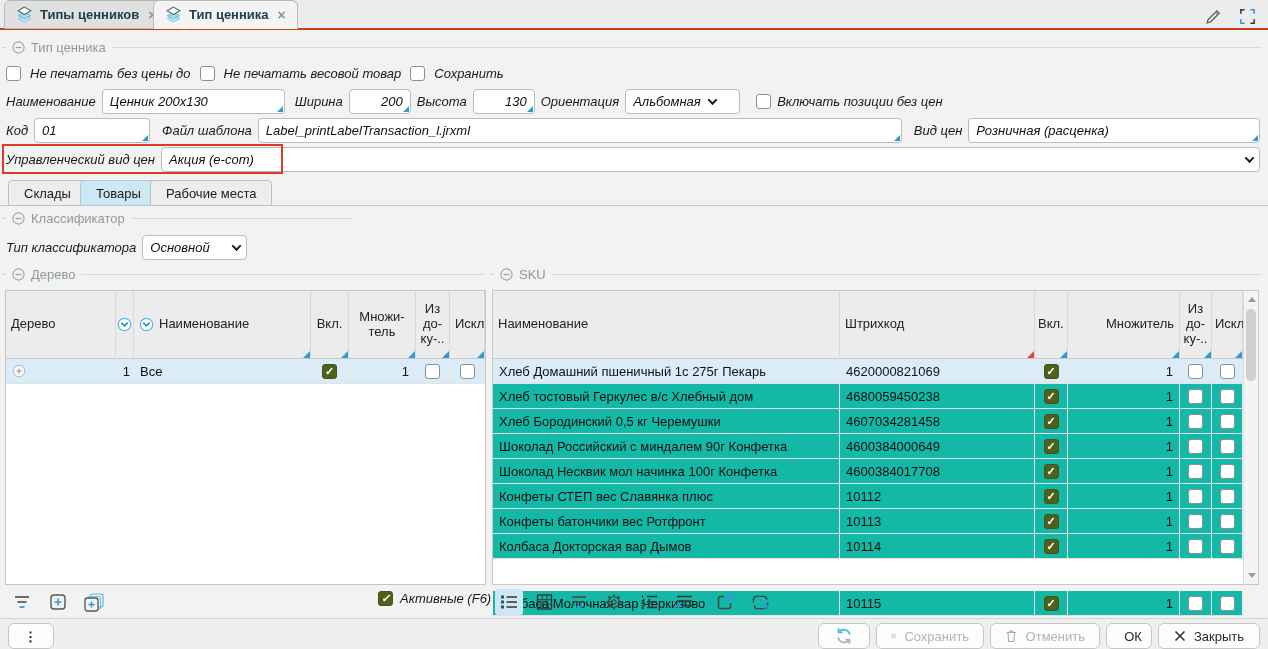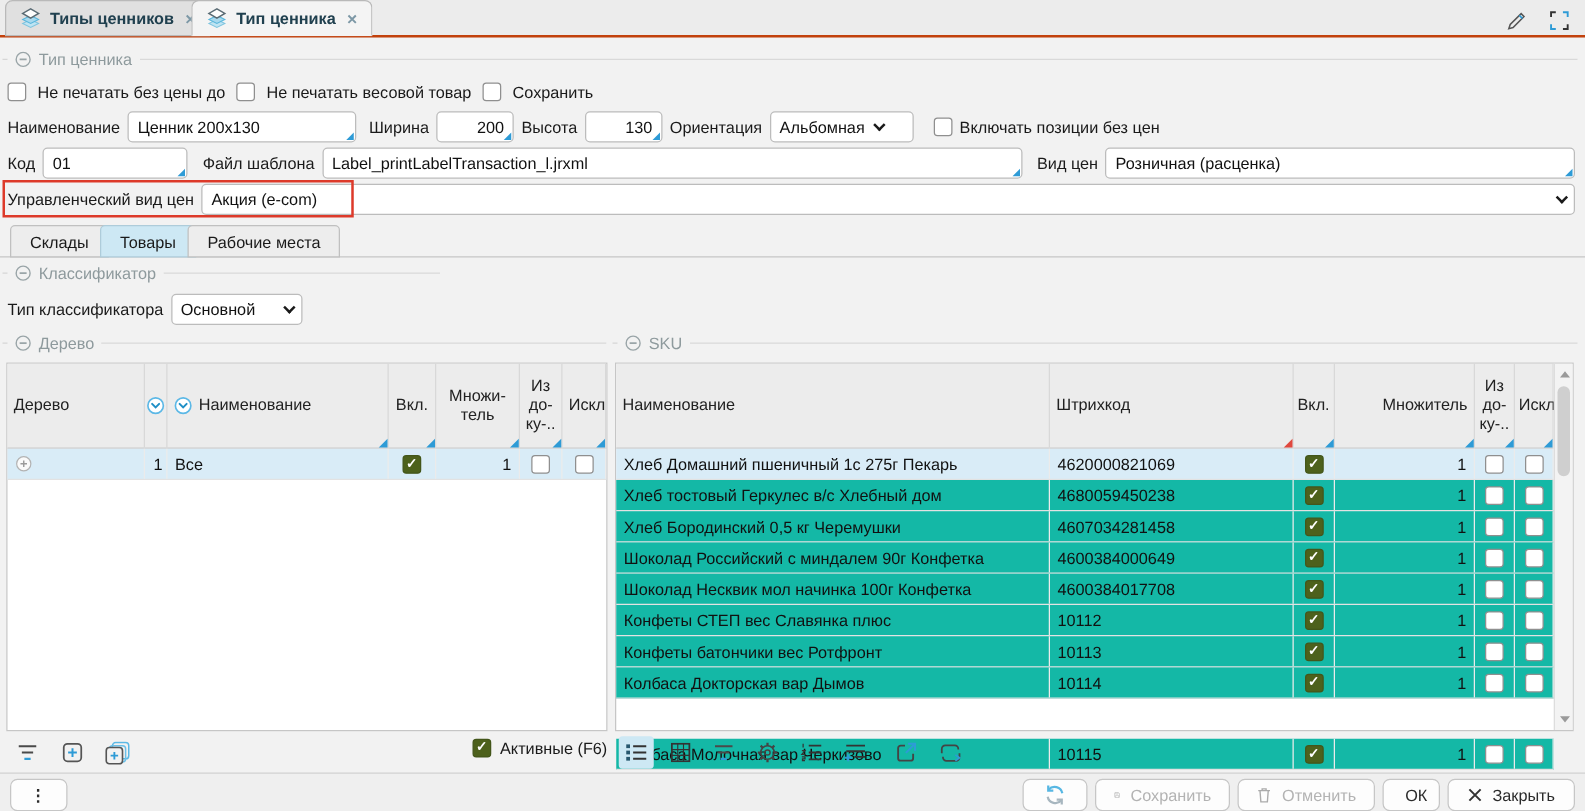--- a/index.html
+++ b/index.html
@@ -20,21 +20,21 @@
   .wtab.active { background:#f4f4f4; border-bottom-color:#f4f4f4; }
   .wtab .tclose { color:#7d98a6; font-size:14px; margin-left:2px; }
   .hdr-ico { position:absolute; top:5px; width:22px; height:22px; display:flex; align-items:center; justify-content:center; }
 
   
   .grp { display:flex; align-items:center; gap:6px; color:#8e9a9d; }
   .grp .predash { width:4px; height:1px; background:#d6d6d6; }
   .grp .line { flex:1; height:1px; background:#d9d9d9; }
 
   
-  .frow { display:flex; align-items:center; gap:6px; }
+  .frow { display:flex; align-items:center; gap:6px;font-style:italic; }
   .lbl { white-space:nowrap; color:#1a1a1a; }
   .inp {
     position:relative; height:25px; background:#fff; border:1px solid #bcbcbc; border-radius:4px;
     display:flex; align-items:center; padding:0 7px; color:#111; overflow:hidden; white-space:nowrap;
   }
   .inp.ear::after { content:""; position:absolute; right:1px; bottom:1px;
     border-left:6px solid transparent; border-bottom:6px solid #2e9bd6; }
   .inp.num { justify-content:flex-end; }
   .sel { padding-right:6px; }
   .vchev { width:7px; height:7px; border-right:2px solid #1a1a1a; border-bottom:2px solid #1a1a1a;
@@ -167,21 +167,21 @@
     <span class="cb" style="margin-left:10px;"></span>
     <span class="lbl">Включать позиции без цен</span>
   </div>
 
   <div class="abs frow" style="left:6px; top:118px; right:8px;">
     <span class="lbl">Код</span>
     <div class="inp ear" style="width:116px;">
       <span>01</span>
     </div>
     <span class="lbl" style="margin-left:6px;">Файл шаблона</span>
-    <div class="inp ear" style="width:560px;">
+    <div class="inp ear" style="width:644px;">
       <span>Label_printLabelTransaction_l.jrxml</span>
     </div>
     <span class="lbl" style="margin-left:6px;">Вид цен</span>
     <div class="inp ear" style="flex:1;">
       <span>Розничная (расценка)</span>
     </div>
   </div>
 
   <div class="abs frow" style="left:6px; top:147px; right:8px;">
     <span class="lbl">Управленческий вид цен</span>

